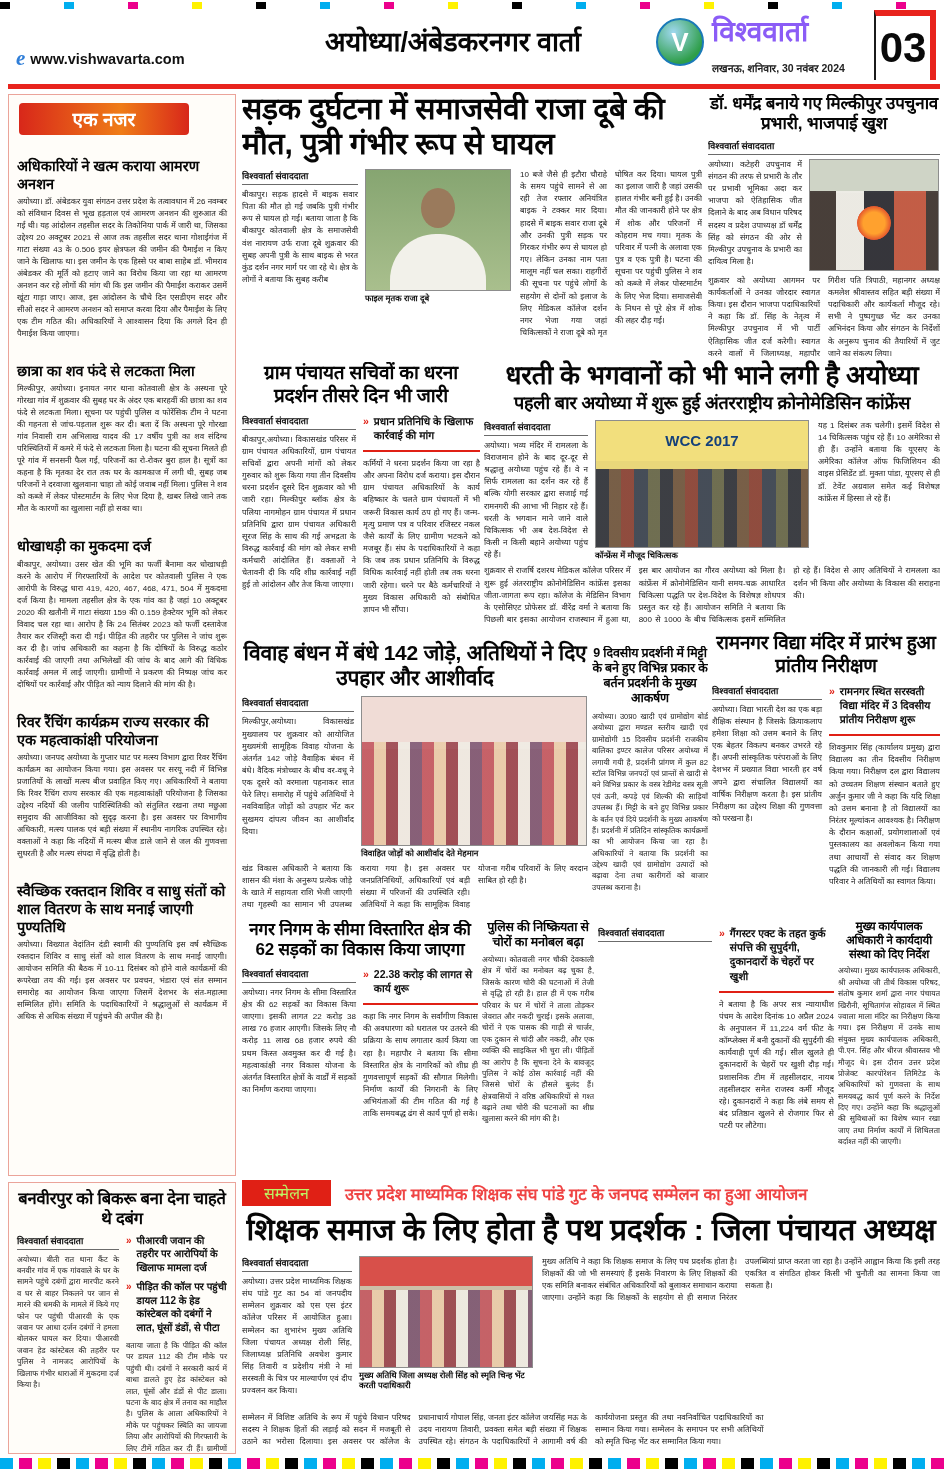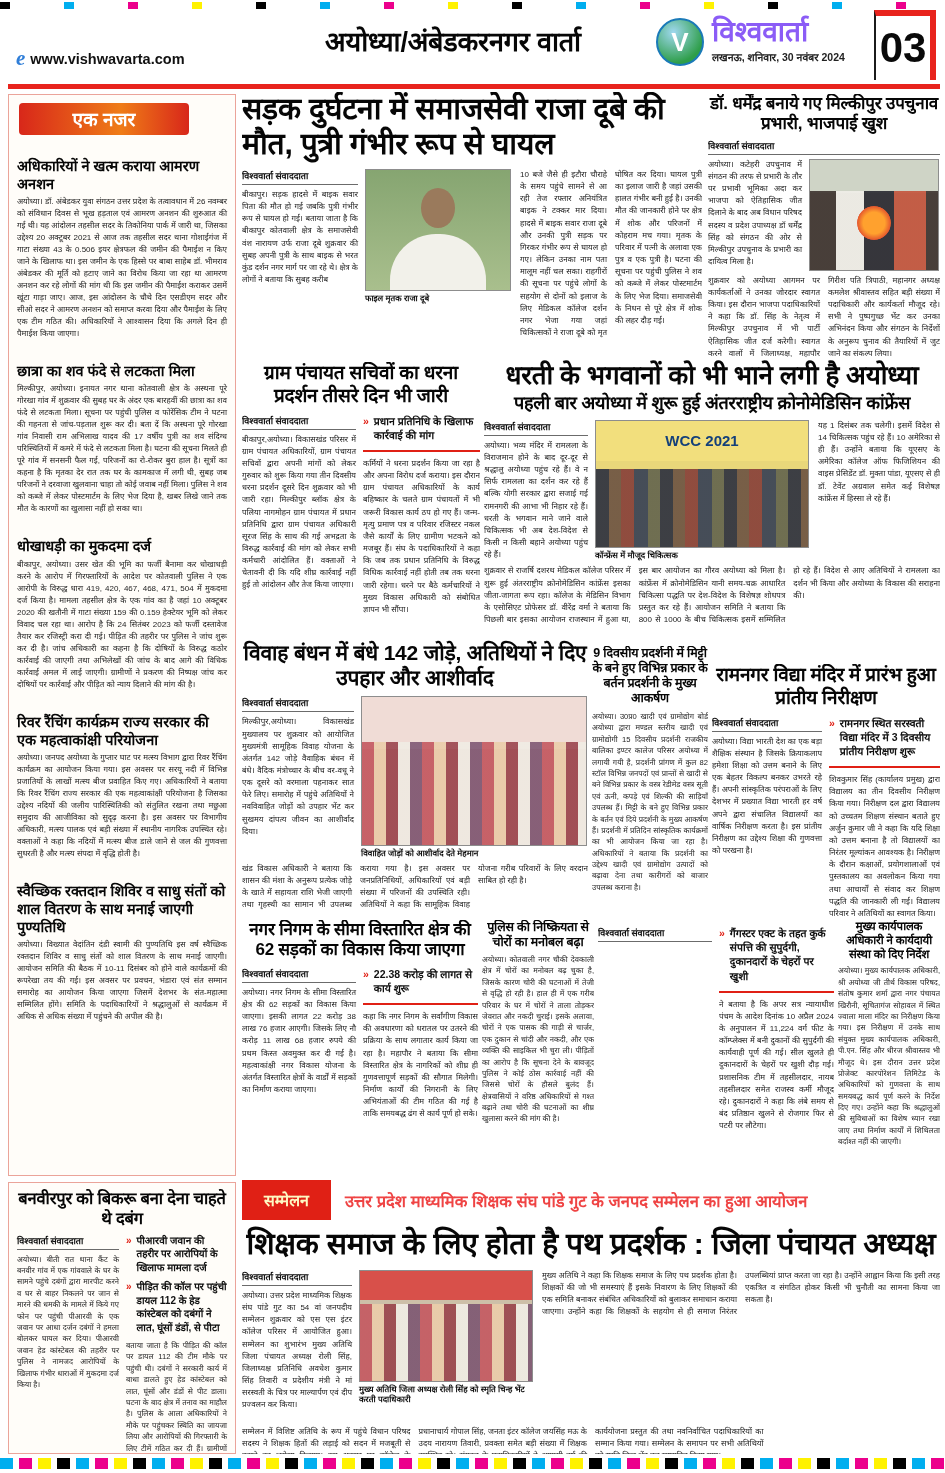--- a/index.html
+++ b/index.html
@@ -29,36 +29,36 @@
   .colorbar{position:absolute;left:0;width:945px;}
   .tickbar{height:7px;
     background-image:repeating-linear-gradient(90deg,#000 0 10px,transparent 10px 64px,#00aeef 64px 74px,transparent 74px 128px,#ec008c 128px 138px,transparent 138px 192px,#fff200 192px 202px,transparent 202px 256px);}
   .cmykbar{height:11px;
     background-image:repeating-linear-gradient(90deg,#00aeef 0 13px,#fff 13px 19px,#ec008c 19px 32px,#fff 32px 38px,#fff200 38px 51px,#fff 51px 57px,#000 57px 70px,#fff 70px 76px);}
   
   .url{display:flex;align-items:center;gap:5px;font-size:14.5px;font-weight:700;color:#111;}
   .eicon{color:#2f7ed8;font-family:"Liberation Serif","DejaVu Serif",serif;font-style:italic;
          font-weight:800;font-size:21px;line-height:1;}
   .brand{font-size:28px;font-weight:800;color:#8b5cf6;line-height:1;}
-  .dateline{font-size:10.5px;font-weight:700;color:#222;margin-top:4px;}
+  .dateline{font-size:10.5px;font-weight:700;color:#222;margin-top:15px;}
   .logo{width:48px;height:48px;border-radius:50%;border:2px solid #1a7ab8;
         background:radial-gradient(circle at 35% 28%,#9fd8ef,#2e9e49 72%);
         display:flex;align-items:center;justify-content:center;
         color:#fff;font-weight:800;font-size:26px;}
   .pageno{width:62px;height:70px;border-top:6px solid #e8231d;border-right:6px solid #e8231d;
           display:flex;align-items:center;justify-content:center;
           border-left:2px solid #1b1b1b;font-size:42px;font-weight:800;color:#090909;}
   .eknajar{background:linear-gradient(90deg,#d8271a,#ef7c17 60%,#d8271a);color:#fff;
            font-size:19px;font-weight:800;text-align:center;border-radius:4px;
            padding:3px 0;width:170px;margin:2px 0 6px 2px;}
   .side-h{font-size:14.5px;font-weight:800;color:#070707;line-height:1.25;margin:22px 0 3px;}
   .side-b{font-size:8px;line-height:1.5;text-align:justify;color:#1d1d1d;}
   .box{border:1px solid #eba49a;background:#fffdf9;padding:6px 8px;}
-  .label-red{background:#e02015;color:#fef9c3;font-weight:700;font-size:16px;
-             padding:9px 22px;display:inline-block;}
+  .label-red{background:#e02015;color:#bef264;font-weight:400;font-size:16px;
+             padding:2px 22px;display:inline-block;}
   .kicker{font-size:16.5px;font-weight:800;color:#ef4444;}
 </style>
 </head>
 <body>
 
 <div class="colorbar tickbar" style="top:2px;"></div>
 
 <div class="sec" style="left:8px;top:10px;width:932px;height:74px;">
   <div class="url" style="position:absolute;left:8px;top:38px;">
     <span class="eicon">e</span>
@@ -154,21 +154,21 @@
 <div class="sec" style="left:484px;top:360px;width:456px;height:278px;">
   <div class="hl" style="font-size:26px;">धरती के भगवानों को भी भाने लगी है अयोध्या</div>
   <div class="hl" style="font-size:18px;font-weight:700;margin-top:2px;">पहली बार अयोध्या में शुरू हुई अंतरराष्ट्रीय क्रोनोमेडिसिन कांफ्रेंस</div>
   <div class="row" style="margin-top:5px;">
     <div style="width:104px;flex:0 0 auto;">
       <span class="byl">विश्ववार्ता संवाददाता</span>
       <div class="bt">अयोध्या। भव्य मंदिर में रामलला के विराजमान होने के बाद दूर-दूर से श्रद्धालु अयोध्या पहुंच रहे हैं। वे न सिर्फ रामलला का दर्शन कर रहे हैं बल्कि योगी सरकार द्वारा सजाई गई रामनगरी की आभा भी निहार रहे हैं। धरती के भगवान माने जाने वाले चिकित्सक भी अब देश-विदेश से किसी न किसी बहाने अयोध्या पहुंच रहे हैं।</div>
     </div>
     <div style="width:216px;flex:0 0 auto;">
       <div class="photo" style="width:214px;height:128px;background:#e9d77a;">
-        <div style="position:absolute;left:0;right:0;top:0;height:40px;background:#f2df7d;display:flex;align-items:center;justify-content:center;font-weight:800;font-size:15px;color:#14407a;">WCC 2021</div>
+        <div style="position:absolute;left:0;right:0;top:0;height:40px;background:#f2df7d;display:flex;align-items:center;justify-content:center;font-weight:800;font-size:15px;color:#14407a;">WCC 2017</div>
         <div class="crowd" style="height:62%;"></div>
       </div>
       <div class="cap">कॉन्फ्रेंस में मौजूद चिकित्सक</div>
     </div>
     <div class="bt" style="flex:1 1 auto;">यह 1 दिसंबर तक चलेगी। इसमें विदेश से 14 चिकित्सक पहुंच रहे हैं। 10 अमेरिका से ही हैं। उन्होंने बताया कि यूएसए के अमेरिका कॉलेज ऑफ फिजिशियन की वाइस प्रेसिडेंट डॉ. मुक्ता पांडा, यूएसए से ही डॉ. टेवेंट अग्रवाल समेत कई विशेषज्ञ कांफ्रेंस में हिस्सा ले रहे हैं।</div>
   </div>
   <div class="bt cols3" style="margin-top:4px;height:66px;">शुक्रवार से राजर्षि दशरथ मेडिकल कॉलेज परिसर में शुरू हुई अंतरराष्ट्रीय क्रोनोमेडिसिन कांफ्रेंस इसका जीता-जागता रूप रहा। कॉलेज के मेडिसिन विभाग के एसोसिएट प्रोफेसर डॉ. वीरेंद्र वर्मा ने बताया कि पिछली बार इसका आयोजन राजस्थान में हुआ था, इस बार आयोजन का गौरव अयोध्या को मिला है। कांफ्रेंस में क्रोनोमेडिसिन यानी समय-चक्र आधारित चिकित्सा पद्धति पर देश-विदेश के विशेषज्ञ शोधपत्र प्रस्तुत कर रहे हैं। आयोजन समिति ने बताया कि 800 से 1000 के बीच चिकित्सक इसमें सम्मिलित हो रहे हैं। विदेश से आए अतिथियों ने रामलला का दर्शन भी किया और अयोध्या के विकास की सराहना की।</div>
 </div>
 
 <div class="sec" style="left:242px;top:640px;width:346px;height:276px;">
@@ -186,21 +186,21 @@
     </div>
   </div>
   <div class="bt cols3" style="margin-top:4px;height:64px;">खंड विकास अधिकारी ने बताया कि शासन की मंशा के अनुरूप प्रत्येक जोड़े के खाते में सहायता राशि भेजी जाएगी तथा गृहस्थी का सामान भी उपलब्ध कराया गया है। इस अवसर पर जनप्रतिनिधियों, अधिकारियों एवं बड़ी संख्या में परिजनों की उपस्थिति रही। अतिथियों ने कहा कि सामूहिक विवाह योजना गरीब परिवारों के लिए वरदान साबित हो रही है।</div>
 </div>
 
 <div class="sec" style="left:592px;top:646px;width:116px;height:270px;">
   <div class="hl" style="font-size:12.5px;">9 दिवसीय प्रदर्शनी में मिट्टी के बने हुए विभिन्न प्रकार के बर्तन प्रदर्शनी के मुख्य आकर्षण</div>
   <div class="bt-sm" style="margin-top:5px;">अयोध्या। उ0प्र0 खादी एवं ग्रामोद्योग बोर्ड अयोध्या द्वारा मण्डल स्तरीय खादी एवं ग्रामोद्योगी 15 दिवसीय प्रदर्शनी राजकीय बालिका इण्टर कालेज परिसर अयोध्या में लगायी गयी है, प्रदर्शनी प्रांगण में कुल 82 स्टॉल विभिन्न जनपदों एवं प्रान्तों से खादी से बने विभिन्न प्रकार के वस्त्र रेडीमेड वस्त्र सूती एवं ऊनी, कपड़े एवं शिल्की की साड़ियाँ उपलब्ध हैं। मिट्टी के बने हुए विभिन्न प्रकार के बर्तन एवं दिये प्रदर्शनी के मुख्य आकर्षण हैं। प्रदर्शनी में प्रतिदिन सांस्कृतिक कार्यक्रमों का भी आयोजन किया जा रहा है। अधिकारियों ने बताया कि प्रदर्शनी का उद्देश्य खादी एवं ग्रामोद्योग उत्पादों को बढ़ावा देना तथा कारीगरों को बाजार उपलब्ध कराना है।</div>
 </div>
 
-<div class="sec" style="left:712px;top:664px;width:228px;height:270px;">
+<div class="sec" style="left:712px;top:632px;width:228px;height:270px;">
   <div class="hl" style="font-size:19px;">रामनगर विद्या मंदिर में प्रारंभ हुआ प्रांतीय निरीक्षण</div>
   <div class="row" style="margin-top:6px;">
     <div style="width:110px;flex:0 0 auto;">
       <span class="byl">विश्ववार्ता संवाददाता</span>
       <div class="bt">अयोध्या। विद्या भारती देश का एक बड़ा शैक्षिक संस्थान है जिसके क्रियाकलाप हमेशा शिक्षा को उत्तम बनाने के लिए एक बेहतर विकल्प बनकर उभरते रहे हैं। अपनी सांस्कृतिक परंपराओं के लिए देशभर में प्रख्यात विद्या भारती हर वर्ष अपने द्वारा संचालित विद्यालयों का वार्षिक निरीक्षण करता है। इस प्रांतीय निरीक्षण का उद्देश्य शिक्षा की गुणवत्ता को परखना है।</div>
     </div>
     <div style="flex:1 1 auto;">
       <div class="sp spblock">
         <span class="chev">»</span>
         <span>रामनगर स्थित सरस्वती विद्या मंदिर में 3 दिवसीय प्रांतीय निरीक्षण शुरू</span>

